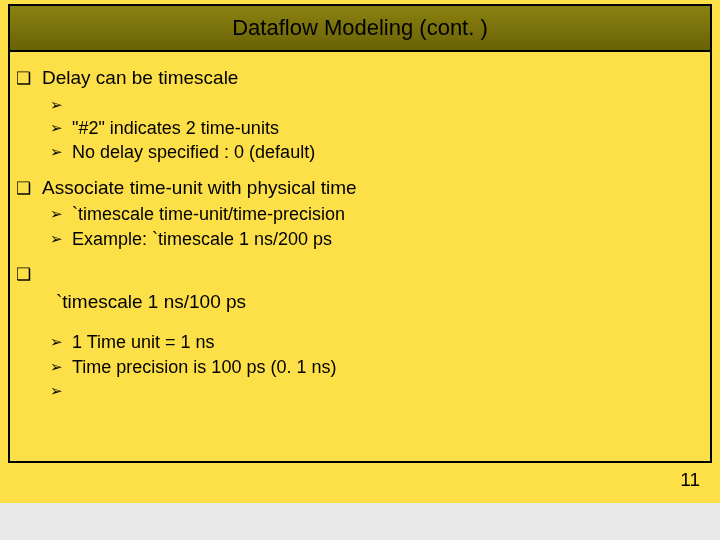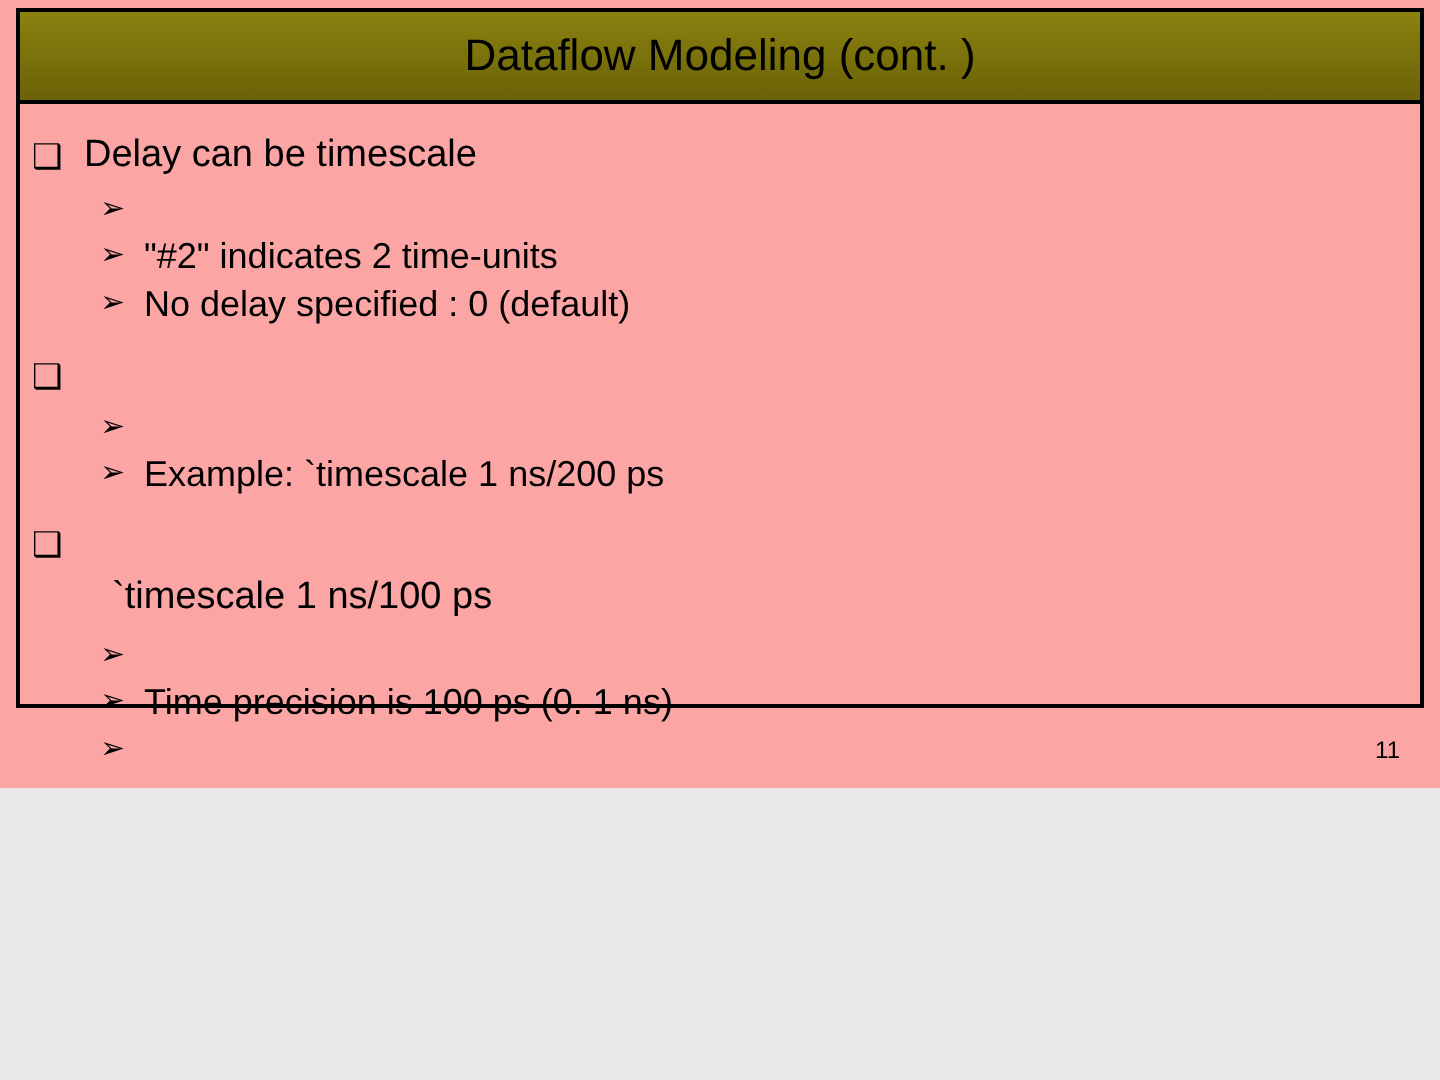--- a/index.html
+++ b/index.html
@@ -6,22 +6,22 @@
     margin: 0;
     padding: 0;
     background: #e8e8e8;
     font-family: Verdana, Geneva, sans-serif;
     width: 720px;
     height: 540px;
     overflow: hidden;
   }
   .slide {
     width: 720px;
-    height: 394px;
-    background: #fca5a5;
+    height: 503px;
+    background: #fde047;
     position: relative;
     box-sizing: border-box;
   }
   .frame {
     position: absolute;
     top: 4px;
     left: 8px;
     right: 8px;
     bottom: 40px;
     border: 2.5px solid #000;
@@ -76,27 +76,27 @@
     width: 16px;
     flex-shrink: 0;
   }
   .kw {
     color: #c00000;
   }
   .indent-line {
     margin-left: 40px;
     font-size: 19px;
     margin-top: 2px;
-    margin-bottom: 6px;
+    margin-bottom: 18px;
   }
   .page-num {
     position: absolute;
     bottom: 12px;
     right: 20px;
-    font-size: 12px;
+    font-size: 19px;
     color: #000;
   }
   .sq {
     font-family: Arial, sans-serif;
   }
 </style>
 </head>
 <body>
 
 <div class="slide">
@@ -119,38 +119,41 @@
           <span> "#2" indicates 2 time-units</span>
         </div>
         <div class="bullet-sub">
           <span class="sym">➢</span>
           <span>No delay specified : 0 (default)</span>
         </div>
       </div>
 
       <div class="bullet-q">
         <span class="sym sq">❑</span>
+        <span>Associate time-unit with physical time</span>
       </div>
       <div class="bullet-sub-group">
         <div class="bullet-sub">
           <span class="sym">➢</span>
+          <span>`timescale  time-unit/time-precision</span>
         </div>
         <div class="bullet-sub">
           <span class="sym">➢</span>
           <span>Example: `timescale 1 ns/200 ps</span>
         </div>
       </div>
 
       <div class="bullet-q">
         <span class="sym sq">❑</span>
       </div>
       <div class="indent-line">`timescale 1 ns/100 ps</div>
       <div class="bullet-sub-group" style="margin-top:0">
         <div class="bullet-sub">
           <span class="sym">➢</span>
+          <span>1 Time unit = 1 ns</span>
         </div>
         <div class="bullet-sub">
           <span class="sym">➢</span>
           <span>Time precision is 100 ps (0. 1 ns)</span>
         </div>
         <div class="bullet-sub">
           <span class="sym">➢</span>
         </div>
       </div>
 

